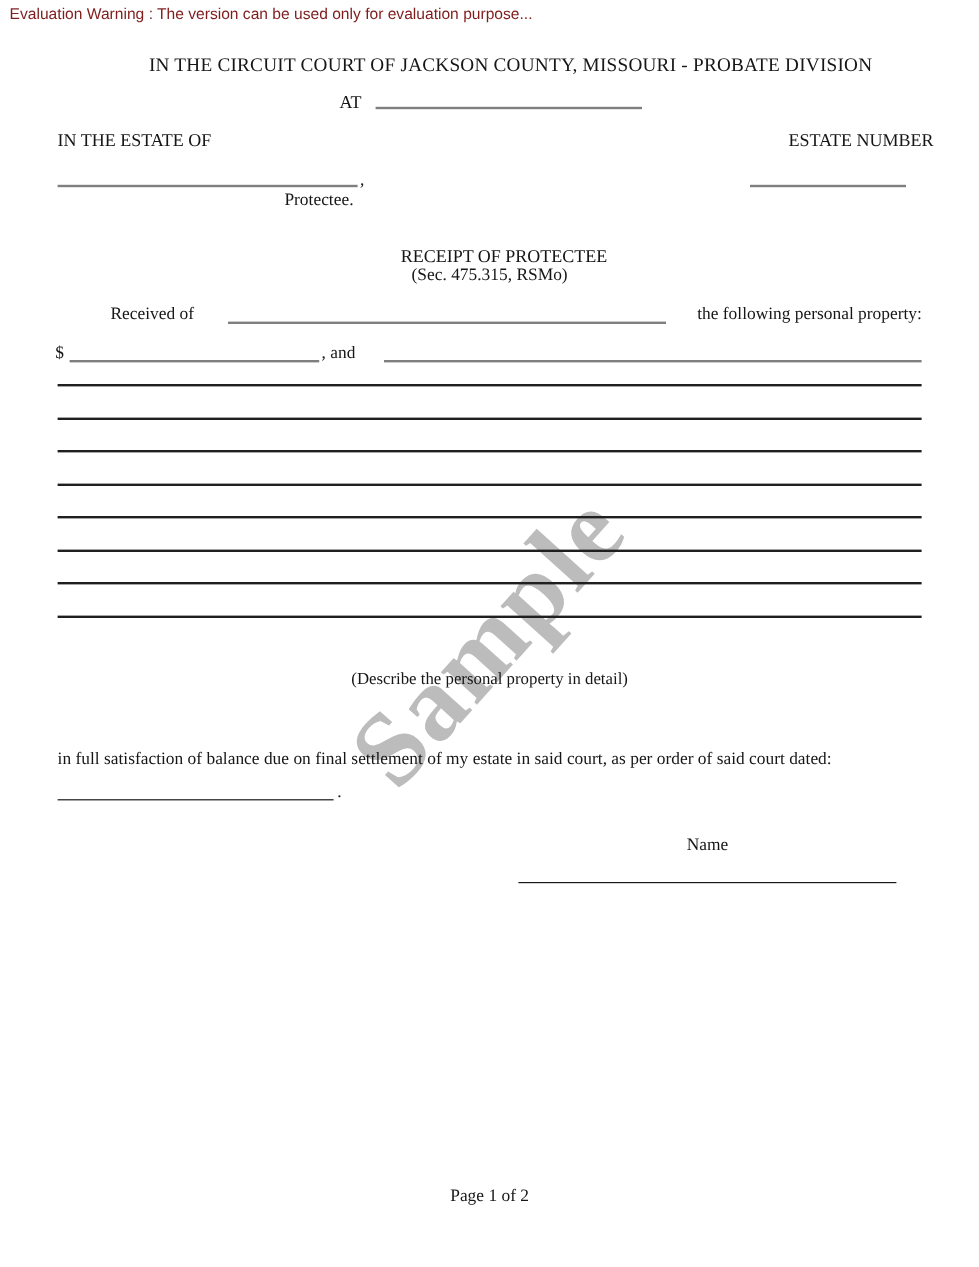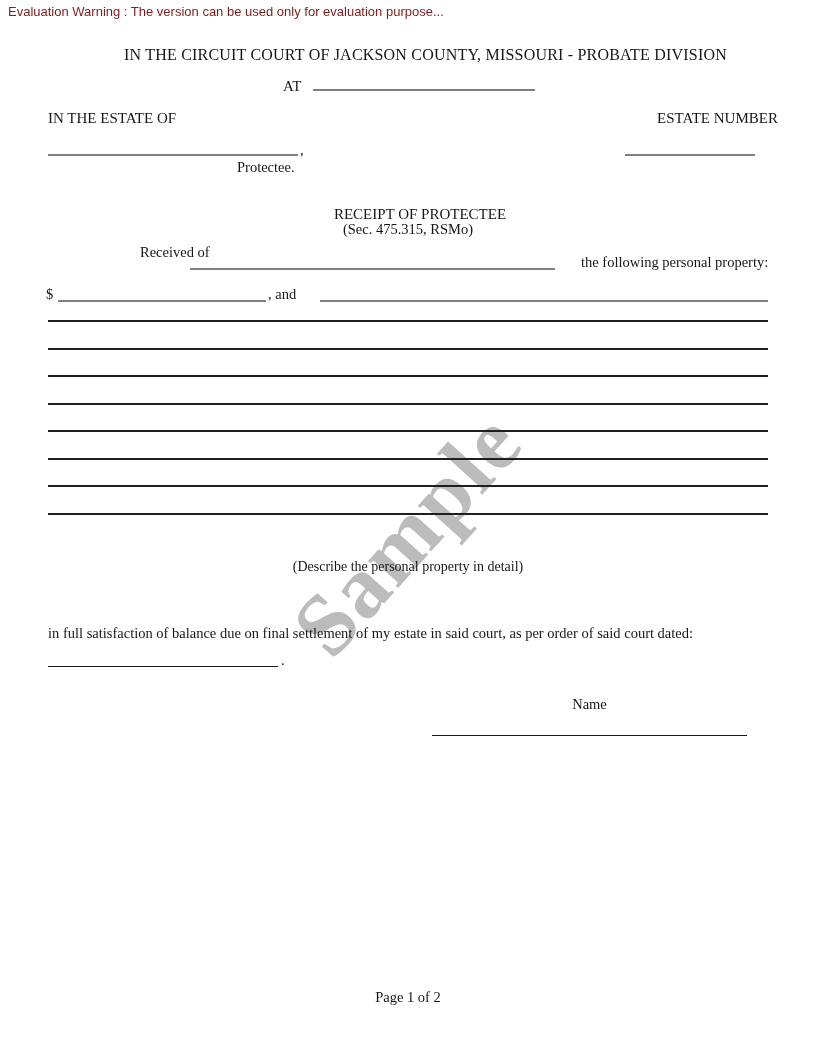--- a/index.html
+++ b/index.html
@@ -113,21 +113,21 @@
 
     <div class="blank" style="left:48px; top:136px; width:250px;"></div>
     <span class="abs txt-sm" style="left:300px; top:142px;">,</span>
     <div class="blank" style="left:625px; top:136px; width:130px;"></div>
 
     <span class="abs txt-sm" style="left:237px; top:159px;">Protectee.</span>
 
     <div class="center-row" style="top:206px; font-size:15px;margin-left:24px;">RECEIPT OF PROTECTEE</div>
     <div class="center-row" style="top:221px; font-size:14.5px;">(Sec. 475.315, RSMo)</div>
 
-    <span class="abs txt-sm" style="left:92px; top:244px;margin-left:48px;">Received of</span>
+    <span class="abs txt-sm" style="left:92px; top:254px;">Received of</span>
     <div class="blank" style="left:190px; top:250px; width:365px;"></div>
     <span class="abs txt-sm" style="left:564px; top:254px;margin-left:17px;">the following personal property:</span>
 
     <span class="abs txt-sm" style="left:46px; top:286px;">$</span>
     <div class="blank" style="left:58px; top:282px; width:208px;"></div>
     <span class="abs txt-sm" style="left:268px; top:286px;">, and</span>
     <div class="blank" style="left:320px; top:282px; width:448px;"></div>
 
     <div>
         <div class="rule" style="top: 320px;"></div>

